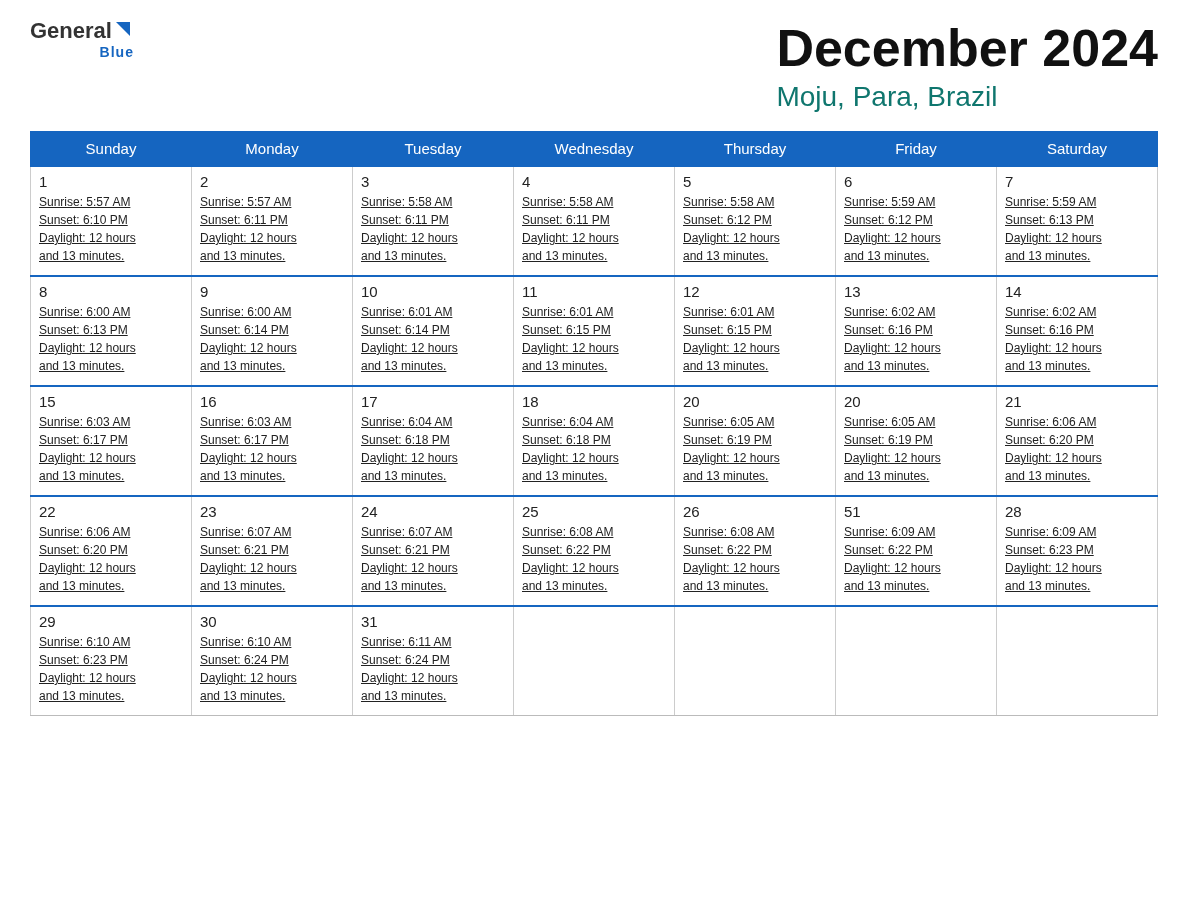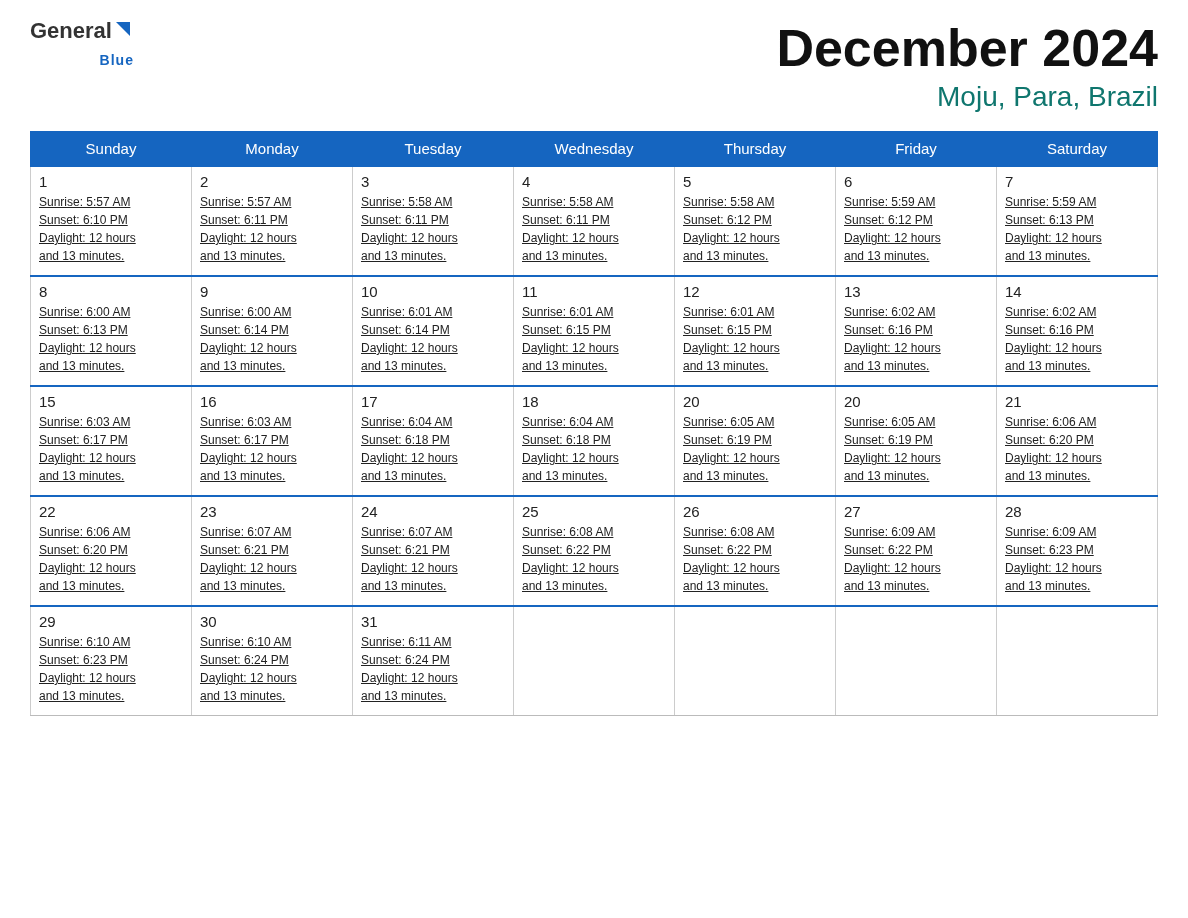--- a/index.html
+++ b/index.html
@@ -28,25 +28,25 @@
       font-size: 22px;
       font-weight: bold;
       color: #333;
       line-height: 1;
     }
     .logo-general { color: #333; }
     .logo-underline {
       font-size: 14px;
       color: #1565c0;
       font-weight: bold;
-      margin-top: 10px;
+      margin-top: 2px;
       letter-spacing: 1px;
     }
     .title-area {
-      text-align: right;
+      text-align: left;
       margin-left: 37px;
     }
     .calendar-title {
       font-size: 52px;
       font-weight: bold;
       color: #111;
       line-height: 1.1;
     }
     .calendar-subtitle {
       font-size: 28px;
@@ -239,21 +239,21 @@
         </td>
         <td>
           <span class="day-num">25</span>
           <div class="day-info">Sunrise: 6:08 AM<br>Sunset: 6:22 PM<br>Daylight: 12 hours<br>and 13 minutes.</div>
         </td>
         <td>
           <span class="day-num">26</span>
           <div class="day-info">Sunrise: 6:08 AM<br>Sunset: 6:22 PM<br>Daylight: 12 hours<br>and 13 minutes.</div>
         </td>
         <td>
-          <span class="day-num">27</span>
+          <span class="day-num">51</span>
           <div class="day-info">Sunrise: 6:09 AM<br>Sunset: 6:22 PM<br>Daylight: 12 hours<br>and 13 minutes.</div>
         </td>
         <td>
           <span class="day-num">28</span>
           <div class="day-info">Sunrise: 6:09 AM<br>Sunset: 6:23 PM<br>Daylight: 12 hours<br>and 13 minutes.</div>
         </td>
       </tr>
       <tr class="week-row">
         <td>
           <span class="day-num">29</span>

